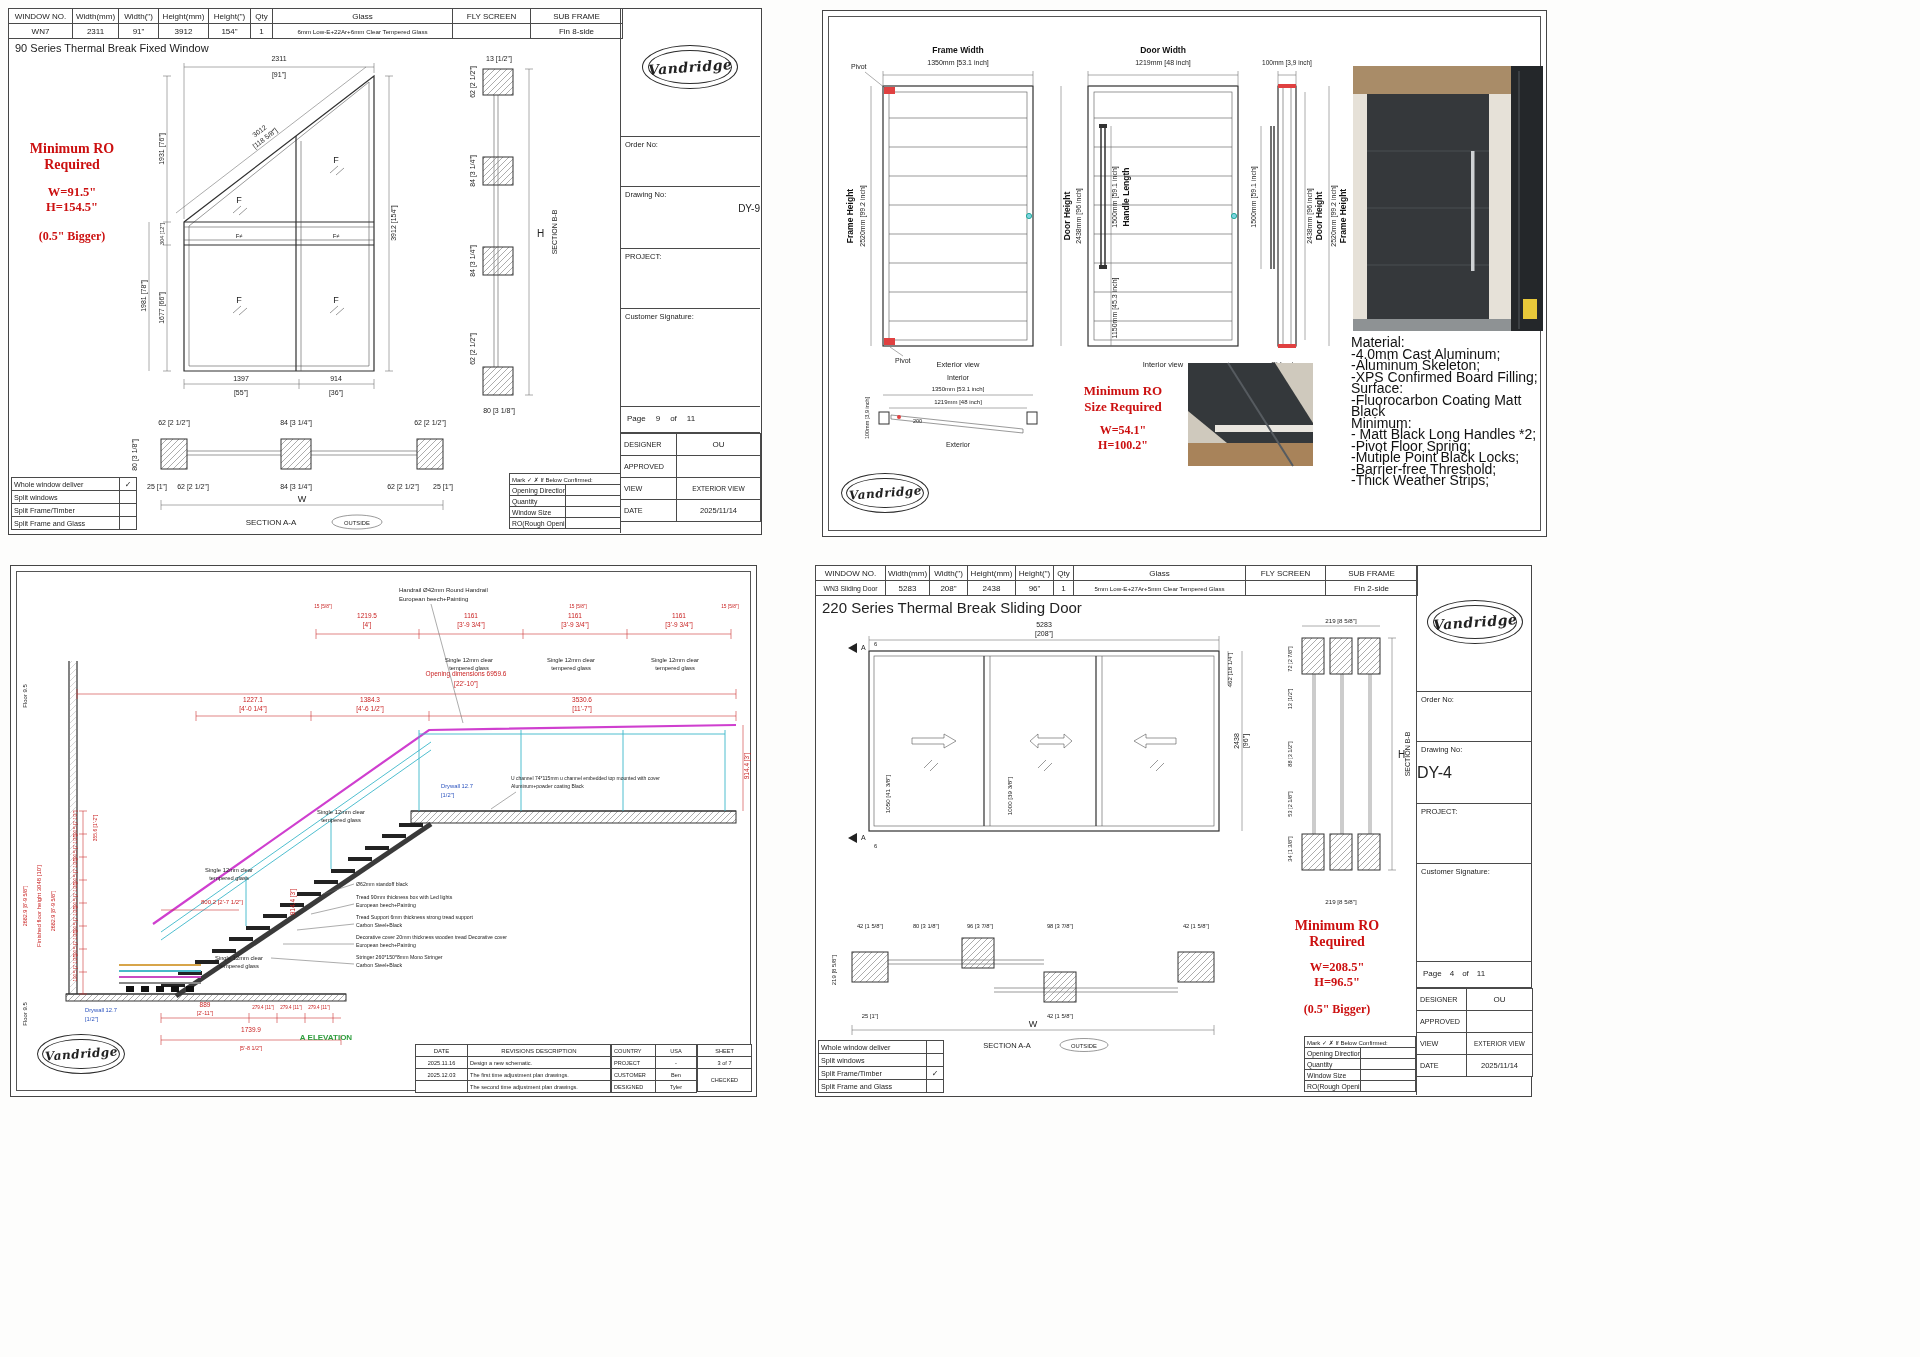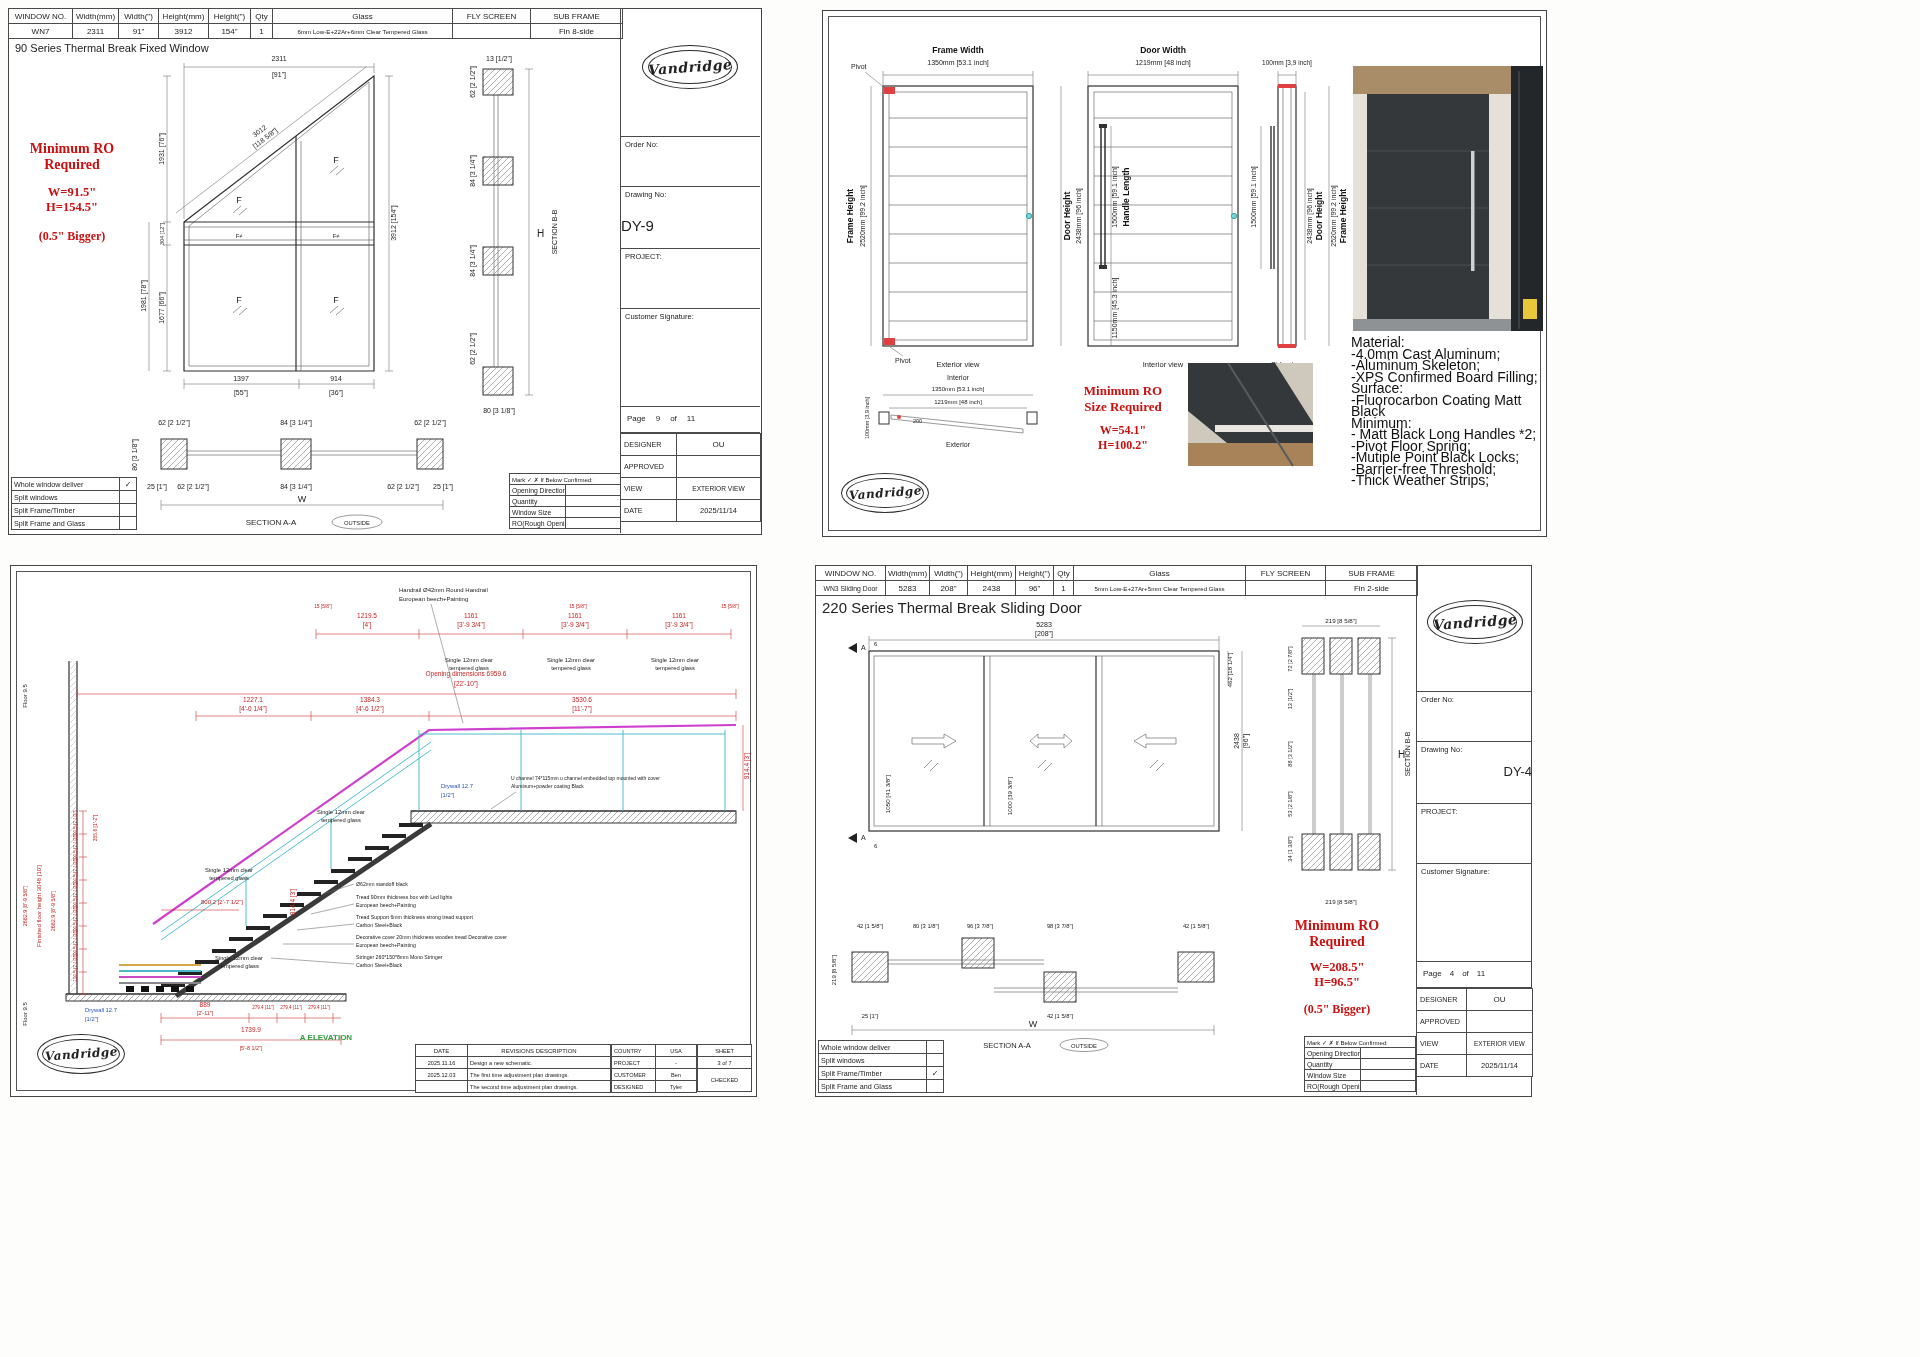--- a/index.html
+++ b/index.html
@@ -253,21 +253,21 @@
   <div class="abs" style="top:0;left:0;right:0;height:128px;border-bottom:1px solid #4a4a4a">
    <div class="logo-o abs" style="left:21px;top:36px;width:96px;height:44px">
     <div class="logo-i">
               <span class="logo-t" style="font-size:14px">Vandridge</span>
             </div>
    </div>
   </div>
   <div class="abs tb-label" style="top:128px;left:0;right:0;height:50px;border-bottom:1px solid #4a4a4a"><span>Order No:</span></div>
   <div class="abs" style="top:178px;left:0;right:0;height:62px;border-bottom:1px solid #4a4a4a">
    <div class="tb-label">Drawing No:</div>
-   <div style="text-align:left;font-size:15px;margin-top:18px">DY-9</div>
+   <div style="text-align:right;font-size:10px;margin-top:4px">DY-9</div>
   </div>
   <div class="abs tb-label" style="top:240px;left:0;right:0;height:60px;border-bottom:1px solid #4a4a4a"><span>PROJECT:</span></div>
   <div class="abs tb-label" style="top:300px;left:0;right:0;height:98px;border-bottom:1px solid #4a4a4a"><span>Customer Signature:</span></div>
   <div class="abs" style="top:398px;left:0;right:0;height:26px;border-bottom:1px solid #4a4a4a;font-size:8px;padding:7px 0 0 6px">
    <span>Page</span><span style="margin-left:10px">9</span><span style="margin-left:10px">of</span><span style="margin-left:10px">11</span>
   </div>
   <table class="grid" style="position:absolute;top:424px;left:-1px;width:141px;table-layout:fixed">
    <tbody>
             <tr>
               <td style="width:56px;font-size:7.2px;height:22px;padding-left:3px">DESIGNER</td>
@@ -853,21 +853,21 @@
   <div class="abs" style="top:0;left:0;right:0;height:126px;border-bottom:1px solid #4a4a4a">
    <div class="logo-o abs" style="left:10px;top:34px;width:96px;height:44px">
     <div class="logo-i">
               <span class="logo-t" style="font-size:14px">Vandridge</span>
             </div>
    </div>
   </div>
   <div class="abs tb-label" style="top:126px;left:0;right:0;height:50px;border-bottom:1px solid #4a4a4a"><span>Order No:</span></div>
   <div class="abs" style="top:176px;left:0;right:0;height:62px;border-bottom:1px solid #4a4a4a">
    <div class="tb-label">Drawing No:</div>
-   <div style="text-align:right;font-size:13px;margin-top:10px">DY-4</div>
+   <div style="text-align:left;font-size:16px;margin-top:10px">DY-4</div>
   </div>
   <div class="abs tb-label" style="top:238px;left:0;right:0;height:60px;border-bottom:1px solid #4a4a4a"><span>PROJECT:</span></div>
   <div class="abs tb-label" style="top:298px;left:0;right:0;height:98px;border-bottom:1px solid #4a4a4a"><span>Customer Signature:</span></div>
   <div class="abs" style="top:396px;left:0;right:0;height:26px;border-bottom:1px solid #4a4a4a;font-size:8px;padding:7px 0 0 6px">
    <span>Page</span><span style="margin-left:8px">4</span><span style="margin-left:8px">of</span><span style="margin-left:8px">11</span>
   </div>
   <table class="grid" style="position:absolute;top:422px;left:-1px;width:117px;table-layout:fixed">
    <tbody>
             <tr>
               <td style="width:50px;font-size:7.2px;height:22px;padding-left:3px">DESIGNER</td>

